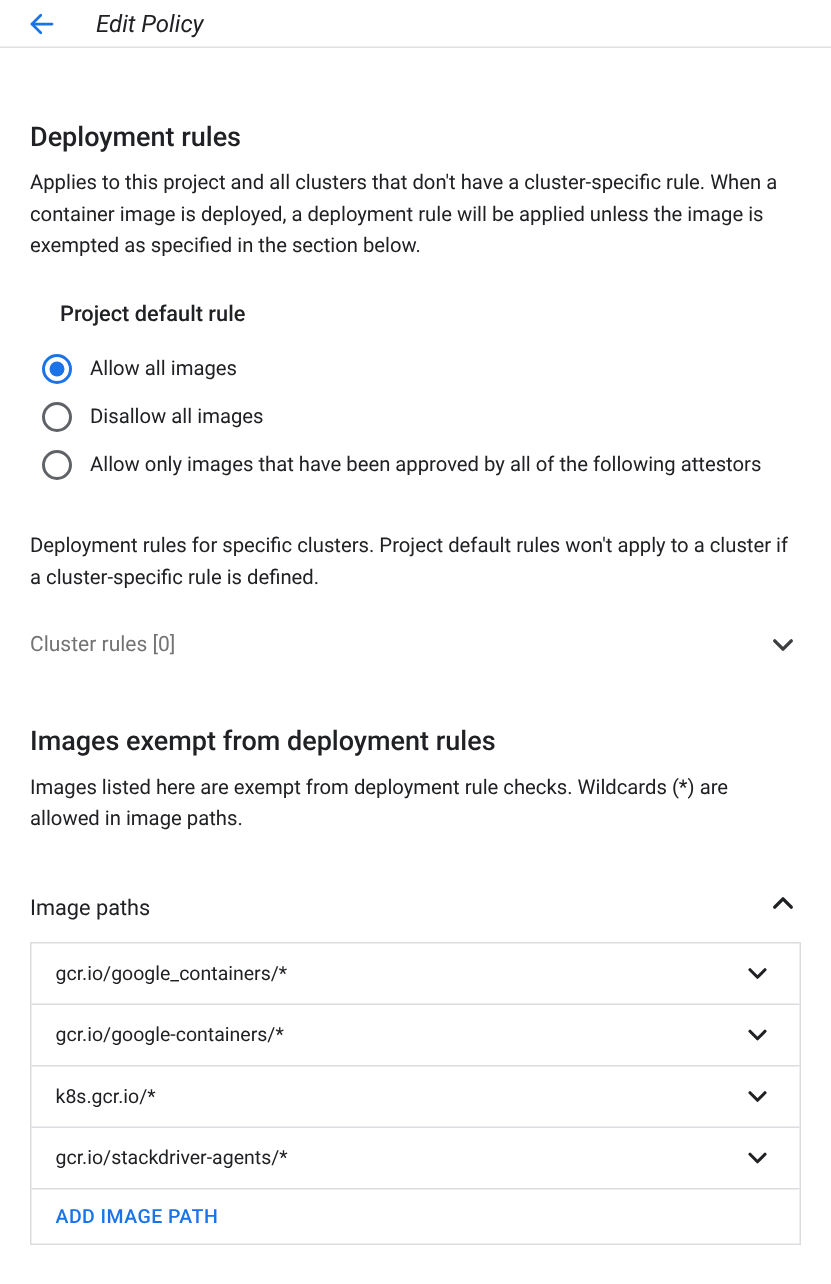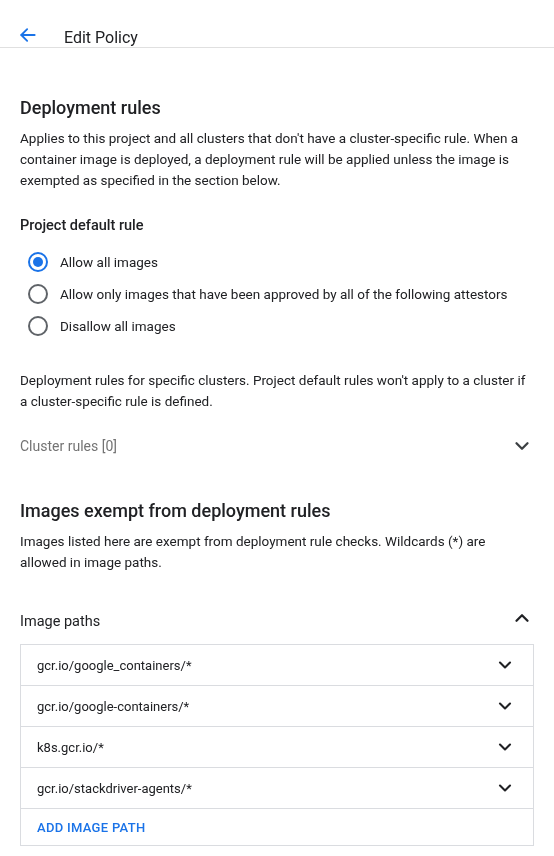--- a/index.html
+++ b/index.html
@@ -5,24 +5,25 @@
     * { box-sizing: border-box; margin: 0; padding: 0; }
     body {
       font-family: Roboto, "Helvetica Neue", Arial, sans-serif;
       font-size: 14px;
       color: #202124;
       background: #fff;
       width: 554px;
     }
     .topbar {
       display: flex;
-      align-items: flex-end;
-      height: 48px;
+      align-items: center;
+      height: 32px;
       padding: 0 16px;
       border-bottom: 1px solid #e0e0e0;
+      font-style: italic;
     }
     .back-arrow {
       color: #1a73e8;
       width: 24px;
       height: 24px;
       display: flex;
       align-items: center;
       justify-content: center;
       cursor: pointer;
       margin-right: 24px;
@@ -44,20 +45,21 @@
     .section-desc {
       font-size: 13.5px;
       line-height: 1.55;
       color: #202124;
       margin-bottom: 26px;
     }
     .sub-title {
       font-size: 14.5px;
       font-weight: 500;
       margin-bottom: 12px;
+      margin-left: 20px;
     }
     .radio-group {
       margin-bottom: 28px;
     }
     .radio-row {
       display: flex;
       align-items: center;
       padding: 6px 0;
       cursor: pointer;
     }
@@ -172,25 +174,25 @@
   <div class="sub-title">Project default rule</div>
   <div class="radio-group">
     <div class="radio-row">
       <div class="radio-outer selected">
           <div class="radio-inner"></div>
         </div>
       <span class="radio-label">Allow all images</span>
     </div>
     <div class="radio-row">
       <div class="radio-outer"></div>
-      <span class="radio-label">Allow only images that have been approved by all of the following attestors</span>
+      <span class="radio-label">Disallow all images</span>
     </div>
     <div class="radio-row">
       <div class="radio-outer"></div>
-      <span class="radio-label">Disallow all images</span>
+      <span class="radio-label">Allow only images that have been approved by all of the following attestors</span>
     </div>
   </div>
 
   <p class="section-desc" style="margin-bottom:12px">Deployment rules for specific clusters. Project default rules won't apply to a cluster if a cluster-specific rule is defined.</p>
   <div class="expander-row">
     <span class="expander-label">Cluster rules [0]</span>
     <span class="chevron">
       <svg width="22" height="22" viewBox="0 0 24 24" fill="none" stroke="#3c4043" stroke-width="2.5" stroke-linecap="round" stroke-linejoin="round">
           <polyline points="6 9 12 15 18 9"></polyline>
         </svg>

